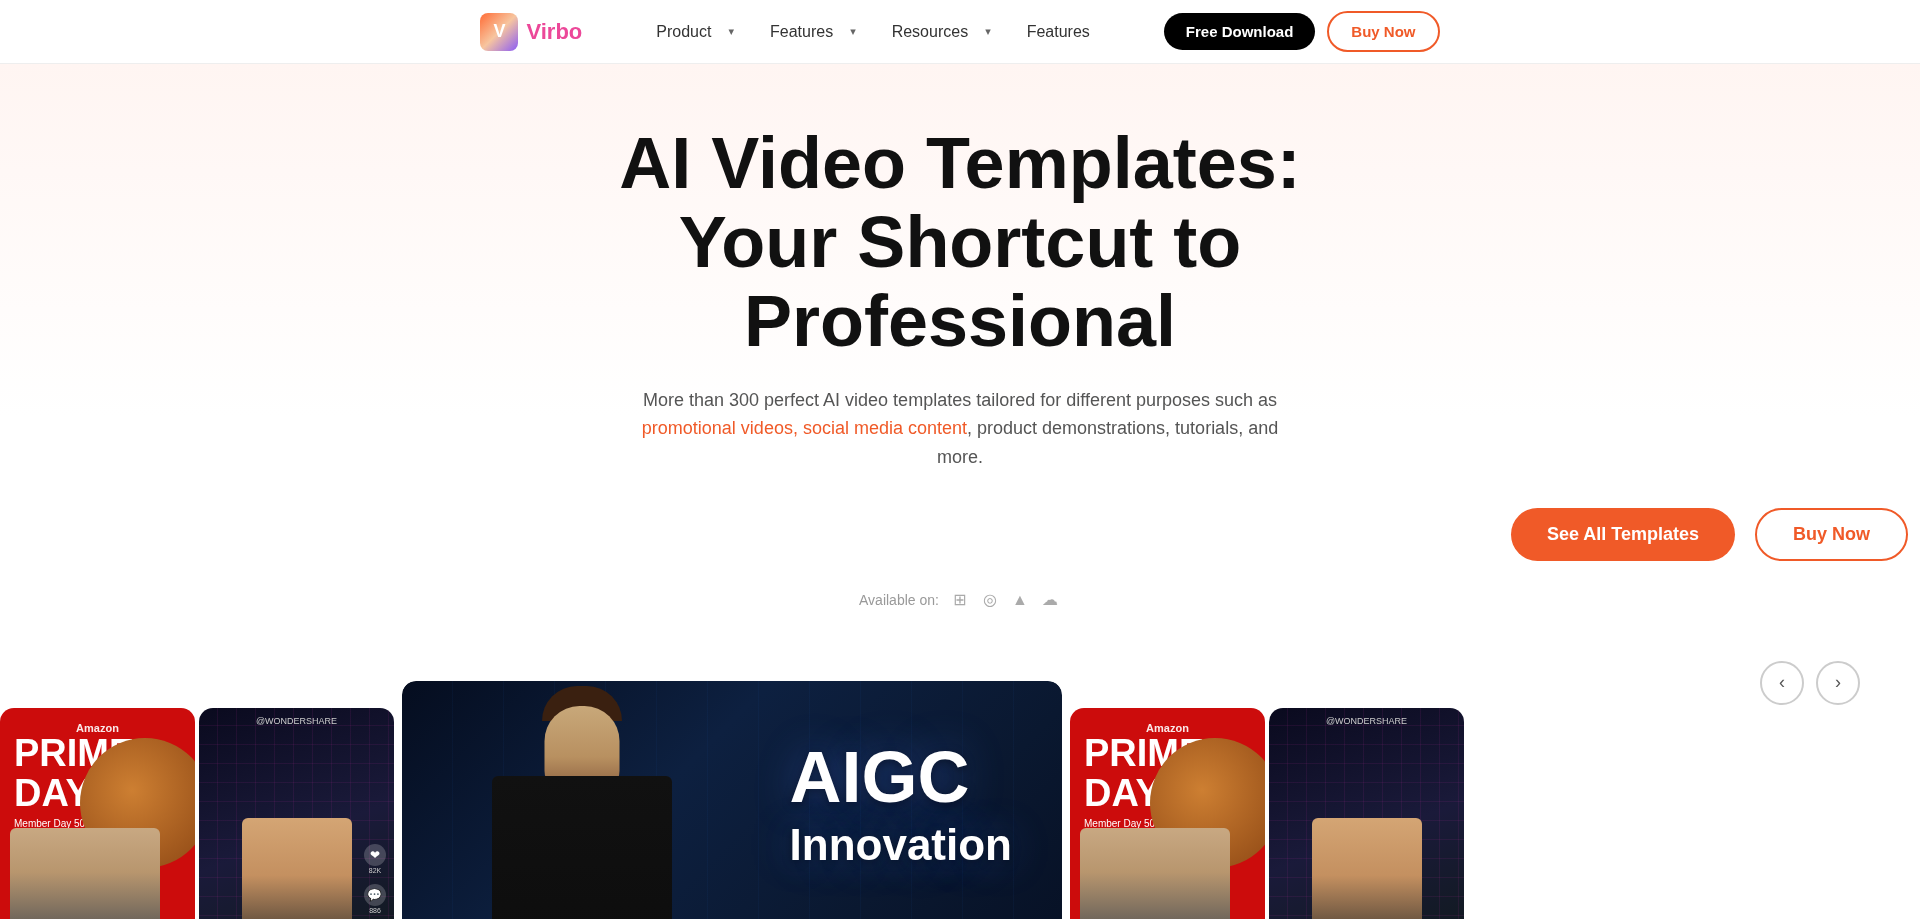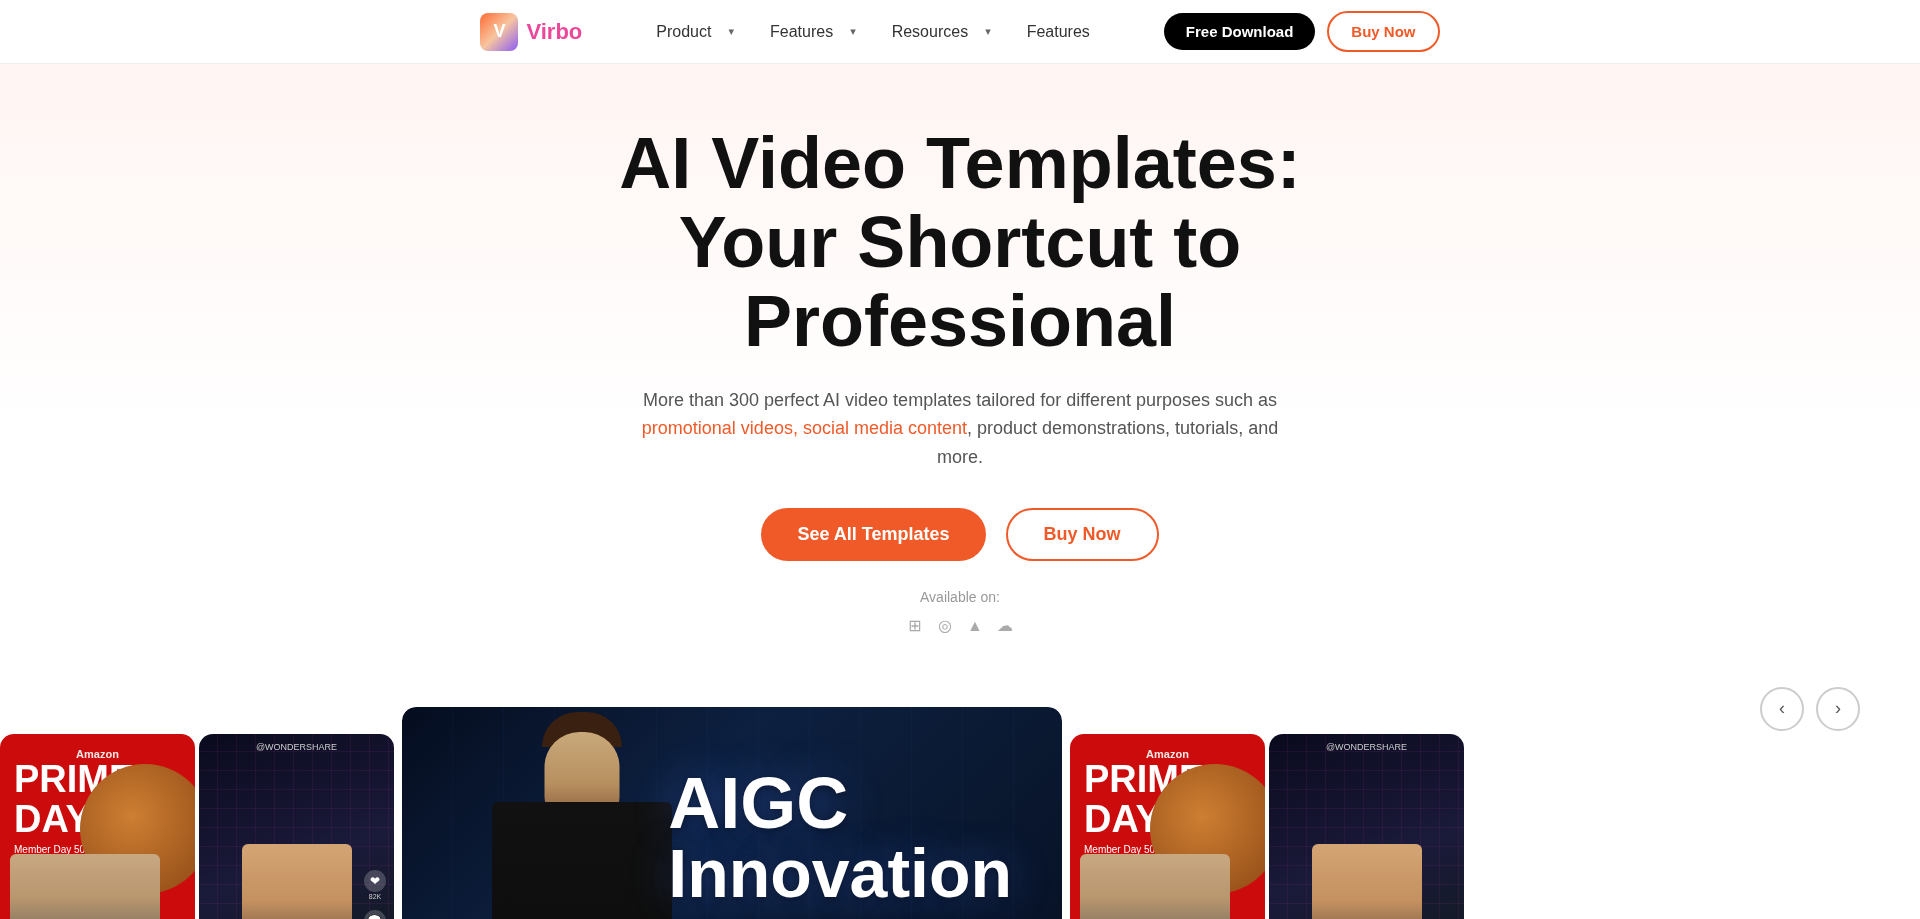--- a/index.html
+++ b/index.html
@@ -53,34 +53,34 @@
     }
     .hero h1 {
       font-size: 72px; font-weight: 900; color: #111; line-height: 1.1;
       max-width: 900px; margin: 0 auto 24px;
     }
     .hero p {
       font-size: 18px; color: #555; max-width: 640px;
       margin: 0 auto 36px; line-height: 1.6;
     }
     .hero p a { color: #f05a28; text-decoration: none; }
-    .hero-buttons { display: flex; align-items: center; justify-content: center; gap: 20px; margin-bottom: 28px; }
+    .hero-buttons { display: flex; align-items: center; justify-content: flex-end; gap: 20px; margin-bottom: 28px; }
     .btn-see-templates {
       background: #f05a28; color: white; border: none;
       padding: 16px 36px; border-radius: 30px; font-size: 18px;
       font-weight: 700; cursor: pointer;
     }
     .btn-buy-now-hero {
       background: white; color: #f05a28; border: 2.5px solid #f05a28;
       padding: 14px 36px; border-radius: 30px; font-size: 18px;
       font-weight: 700; cursor: pointer;
     }
     .available-on {
       display: flex; align-items: center; justify-content: center; gap: 10px;
-      color: #999; font-size: 14px; flex-direction: column;
+      color: #999; font-size: 14px;
     }
     .platform-icons { display: flex; gap: 8px; align-items: center; }
     .platform-icon {
       width: 22px; height: 22px; display: flex; align-items: center; justify-content: center;
       color: #aaa; font-size: 16px;
     }
 
     
     .carousel-section {
       position: relative;
@@ -244,21 +244,22 @@
     }
     .aigc-main-text {
       position: absolute; right: 50px; top: 60px;
       color: white;
       font-size: 72px; font-weight: 900;
       line-height: 1.0;
       text-shadow: 0 0 40px rgba(80,130,255,0.4), 0 2px 8px rgba(0,0,0,0.5);
     }
     .aigc-innovation {
       display: block;
-      font-size: 68px;
+      font-size: 44px;
+      margin-top: 10px;
     }
 
     
     .card-right-1, .card-right-2 {
       flex-shrink: 0;
     }
   </style>
 </head>
 <body>
 

